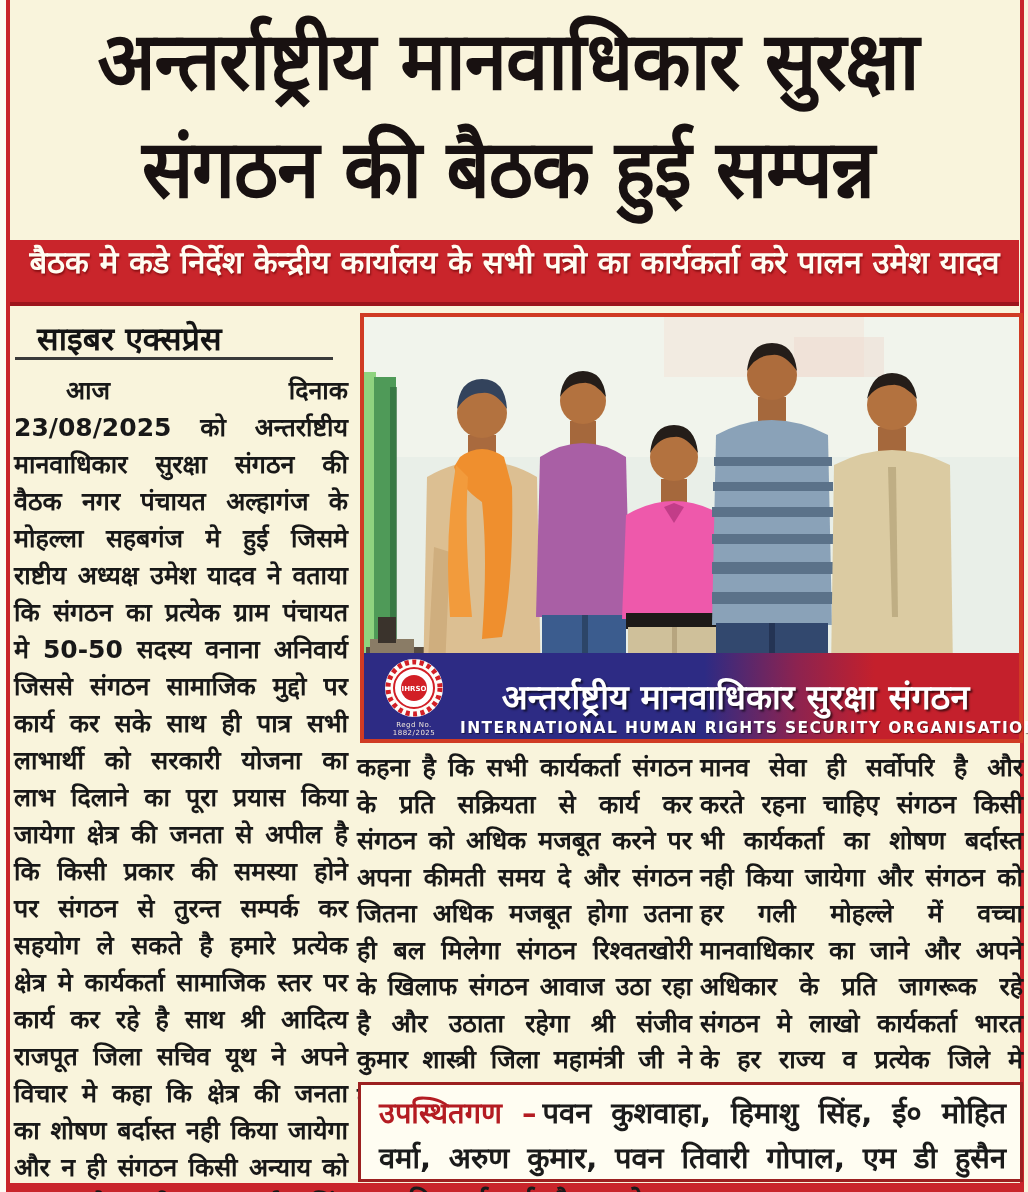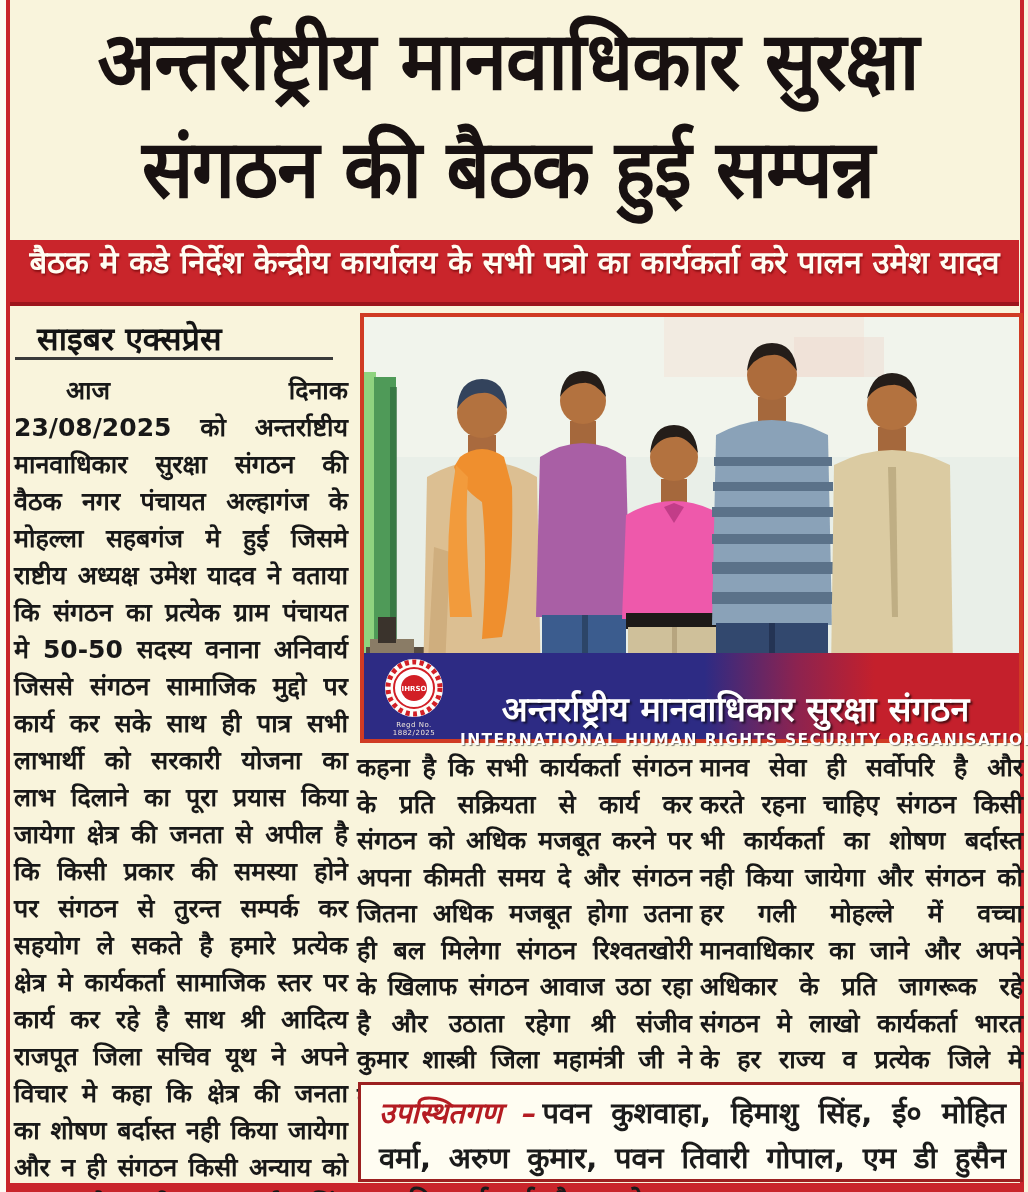--- a/index.html
+++ b/index.html
@@ -67,21 +67,21 @@
     position:absolute; left:360px; top:313px; width:663px; height:430px;
     border:4px solid #d03b24; background:#e7eee7;
     box-shadow:0 0 0 2px #f3c9a2 inset;
   }
   .photo-frame svg.scene { position:absolute; left:0; top:0; width:100%; height:100%; }
 
   
   .photo-banner {
     position:absolute; left:0; right:0; bottom:0; height:86px;
     background:linear-gradient(90deg,#2d2b84 0%,#2d2b84 52%,#8c2350 66%,#c4202c 78%,#c4202c 100%);
-    display:flex; align-items:flex-start;
+    display:flex; align-items:flex-end;
   }
   .logo-wrap { position:absolute; left:10px; top:4px; width:80px; text-align:center; }
   .logo-regd { font-size:7px; color:#efe6da; margin-top:-2px; letter-spacing:.5px; }
   .banner-text { margin-left:96px; width:calc(100% - 104px); text-align:center; color:#ffffff;margin-top:36px; }
   .banner-hindi {
     font-size:34px; font-weight:800; line-height:40px; white-space:nowrap;
     text-shadow:2px 2px 2px rgba(0,0,0,.6);
   }
   .banner-english {
     font-size:15.5px; font-weight:800; letter-spacing:1.4px; line-height:22px; white-space:nowrap;
@@ -89,21 +89,21 @@
   }
 
   
   .attendees-box {
     position:absolute; left:358px; top:1082px; width:665px; height:100px;
     background:#fffdf2; border:3px solid #9c2020;
     padding:6px 14px 0 18px;
     font-size:29px; font-weight:800; line-height:45px; color:#1b1b1b;
     text-align:justify;
   }
-  .attendees-label { color:#b41c22; font-style:italic; padding-right:6px; }
+  .attendees-label { color:#b41c22; padding-right:6px; }
 </style>
 </head>
 <body>
 
 <div class="sheet">
 
   <div class="edge-left-white"></div>
   <div class="edge-left-red"></div>
   <div class="edge-right-red"></div>
   <div class="edge-bottom-red"></div>

